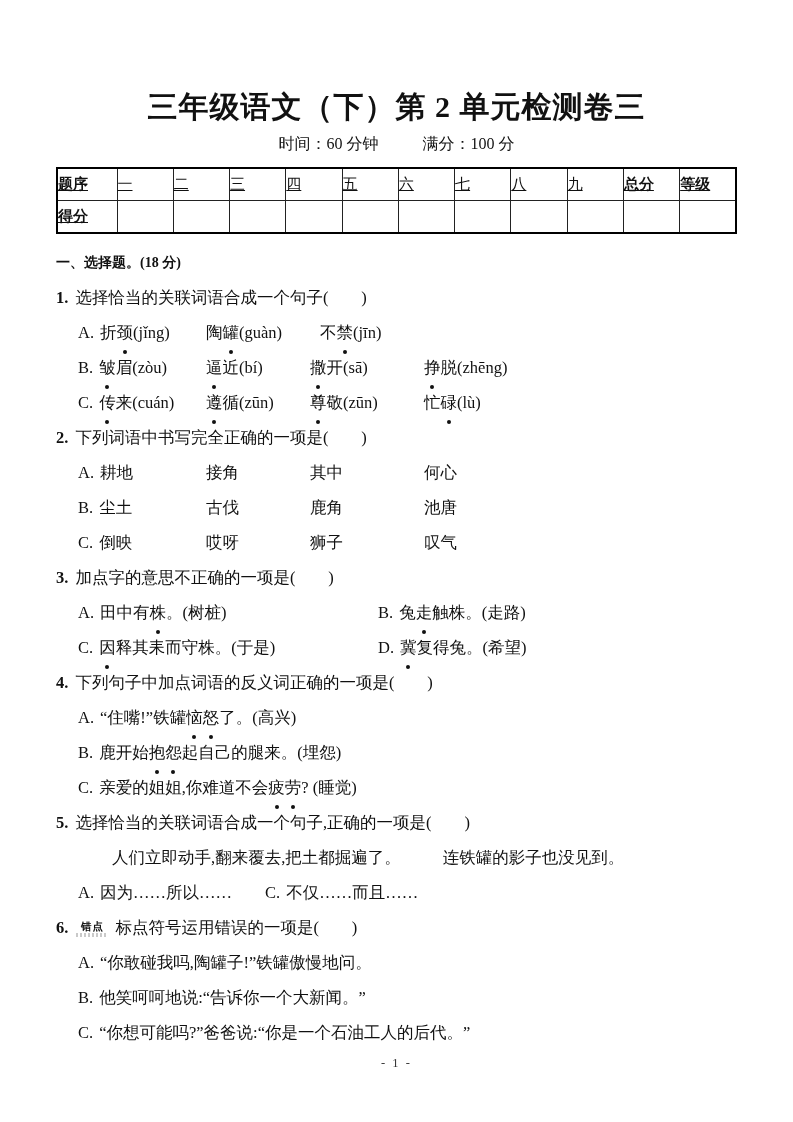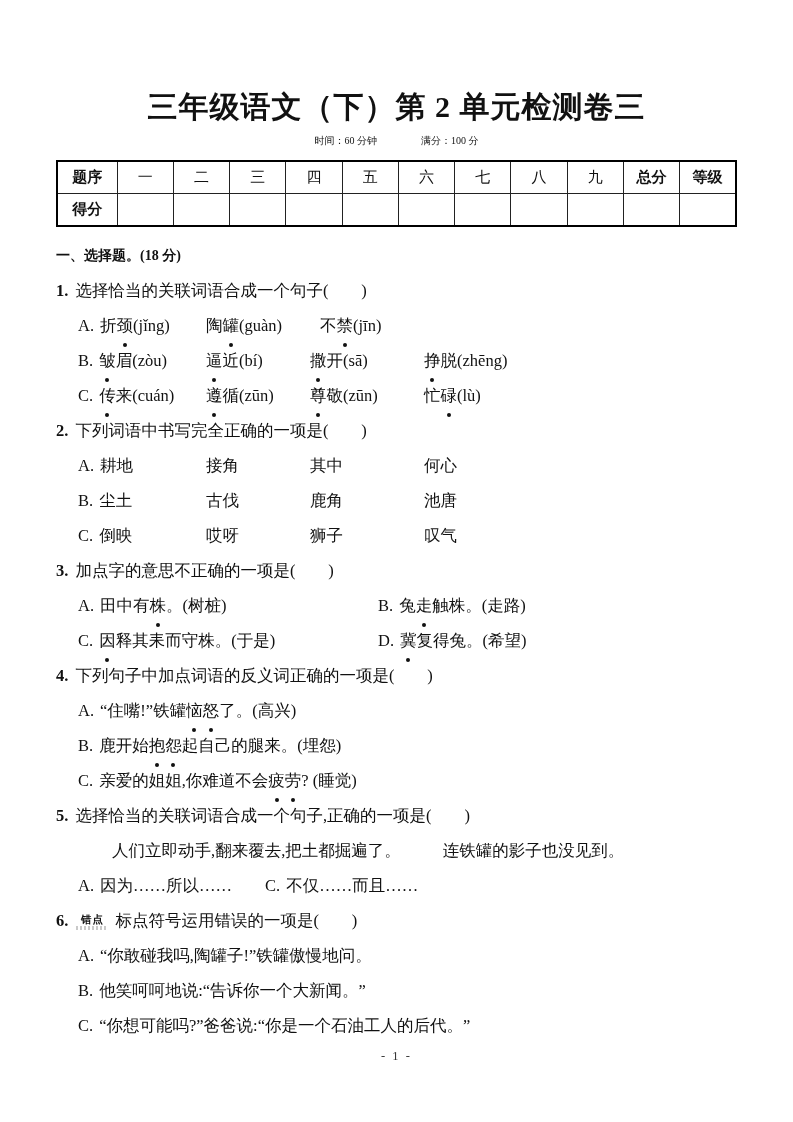--- a/index.html
+++ b/index.html
@@ -16,40 +16,40 @@
   .title {
     margin:0 0 8px 0;
     text-align:center;
     font-size:30px;
     font-weight:700;
     letter-spacing:1px;
     line-height:1.25;
   }
   .subtitle {
     text-align:center;
-    font-size:10px;
+    font-size:16px;
     margin-bottom:12px;
     white-space:pre-wrap;
   }
   .subtitle .sep { display:inline-block; width:44px; }
 
   table.score {
     width:100%;
     border-collapse:collapse;
     table-layout:fixed;
     border:2px solid #000;
     margin-bottom:12px;
   }
   table.score td {
     border:1px solid #222;
     height:31px;
-    text-align:center;
     vertical-align:middle;
     font-size:15px;
     padding:0;
+    text-decoration:underline;
   }
   .tbl-bold { font-weight:700; }
 
   .section-heading {
     font-size:14px;
     font-weight:700;
     line-height:34px;
     margin-top:2px;
     white-space:pre-wrap;
   }

